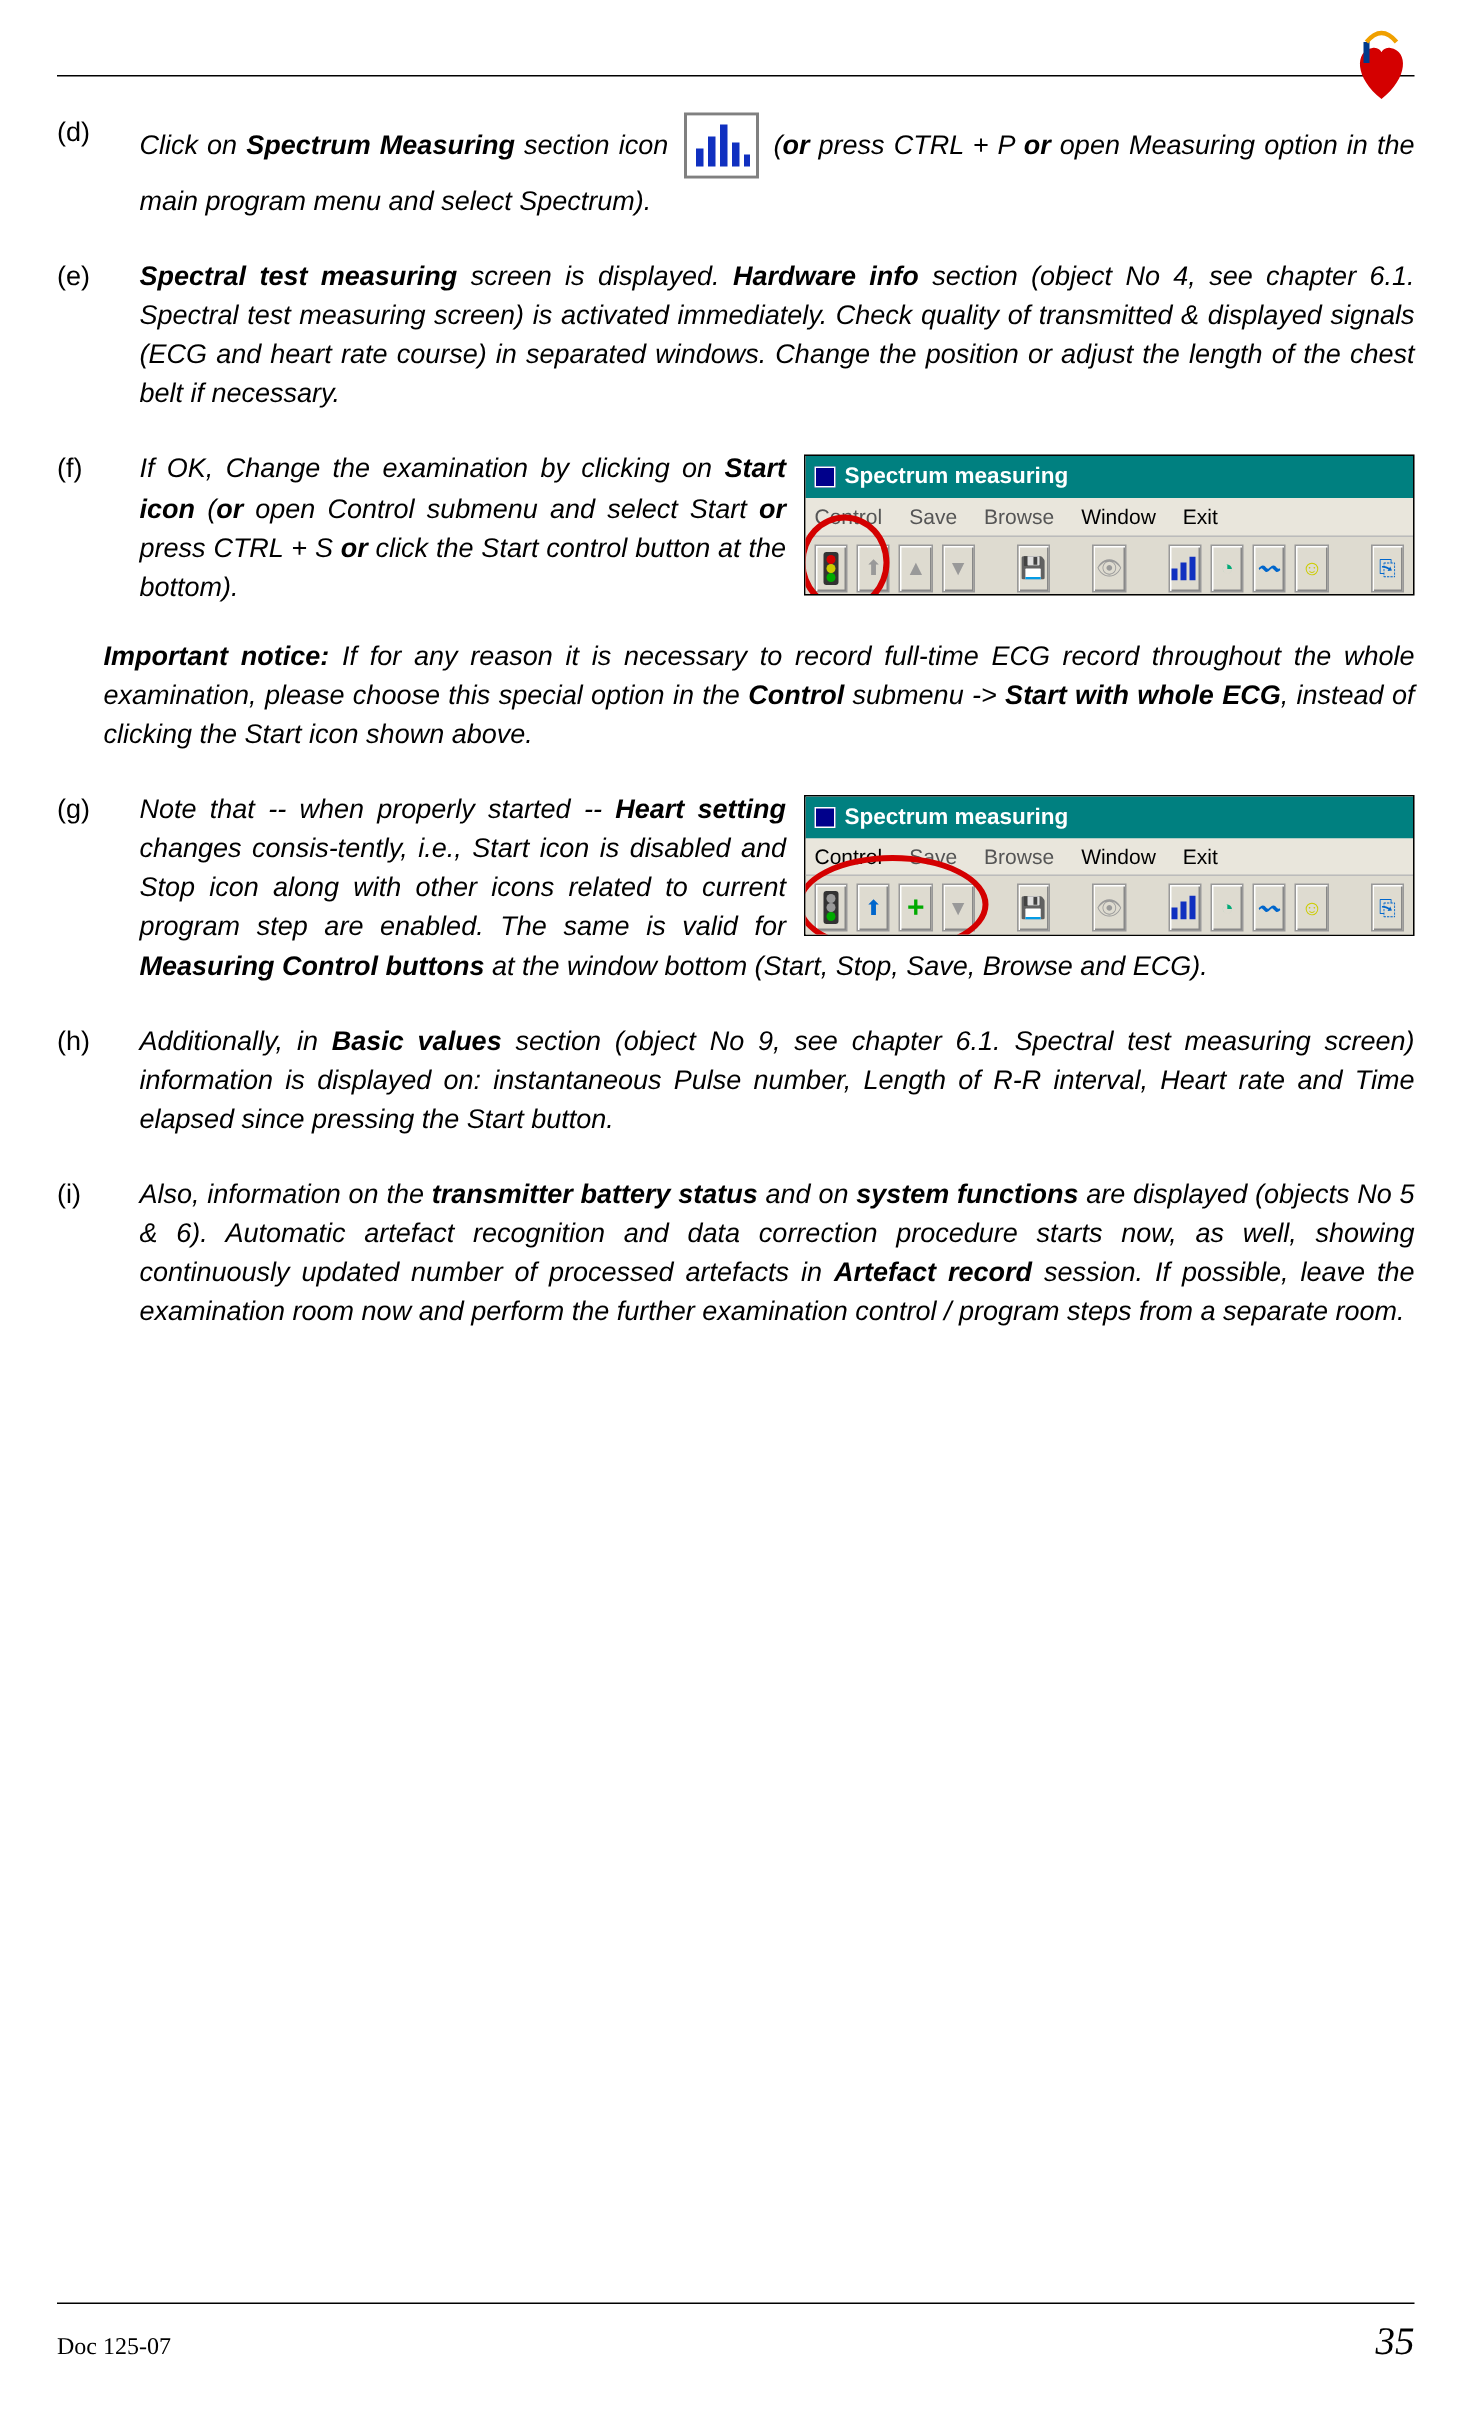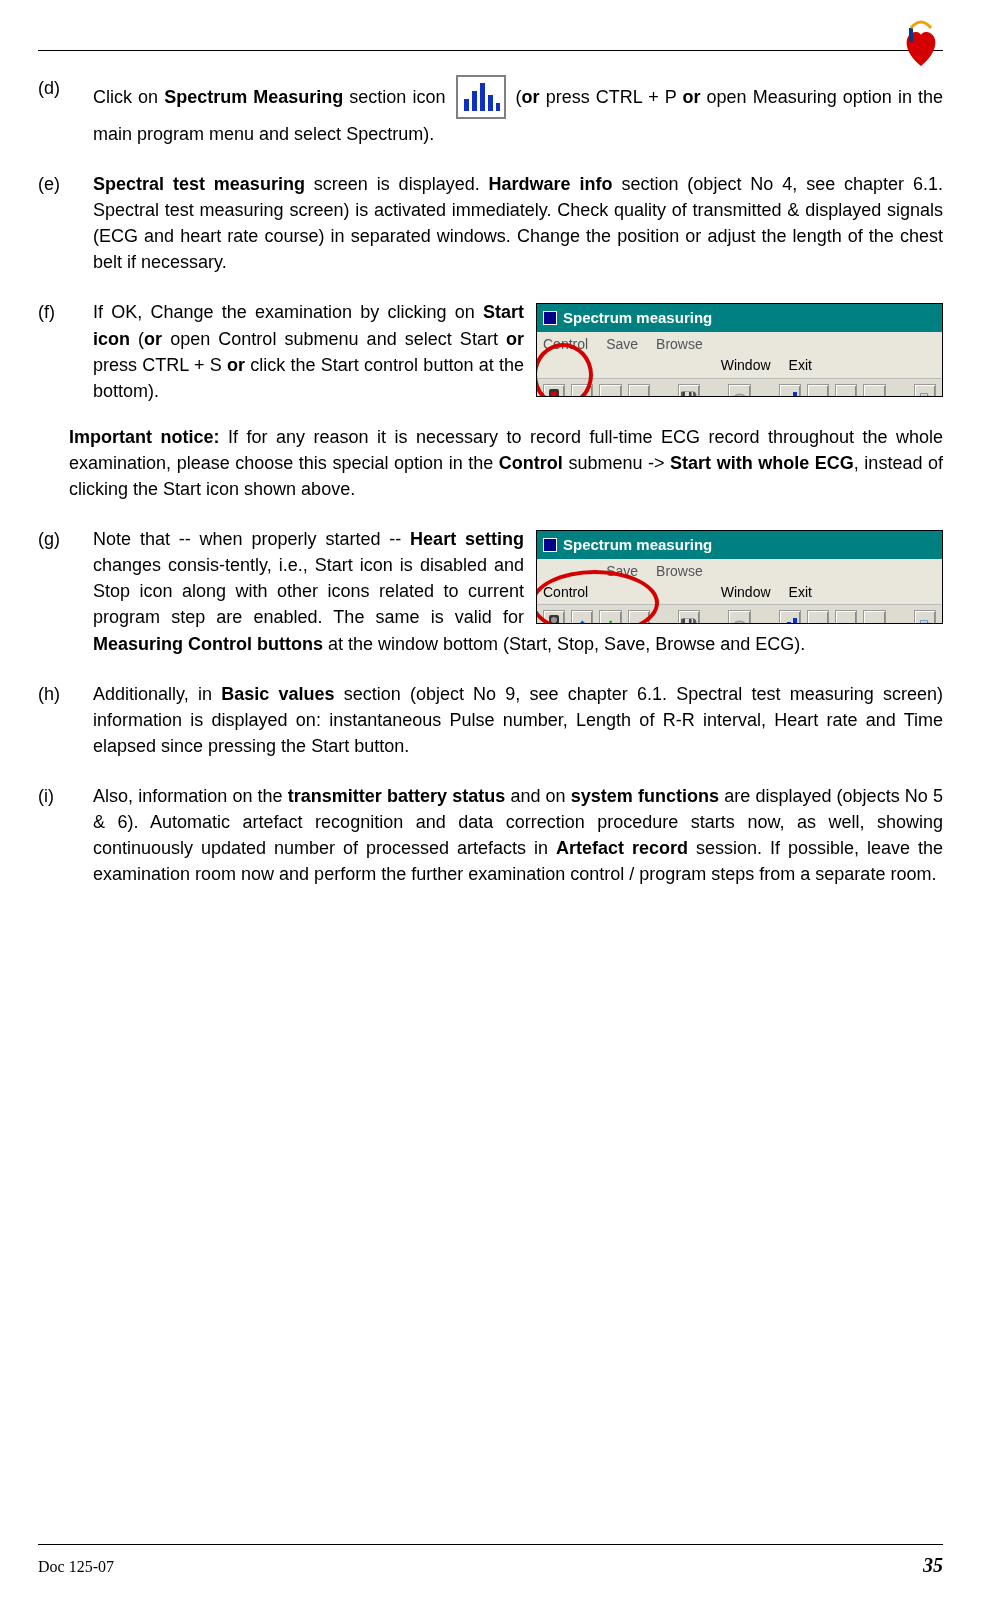--- a/index.html
+++ b/index.html
@@ -35,47 +35,47 @@
   }
   .tb-title {
     background: #008080; color: #fff; font-weight: bold; font-size: 15px;
     padding: 3px 6px; display: flex; align-items: center; gap: 6px;
   }
   .tb-title .sq { width: 12px; height: 12px; background: #00008b; border: 1px solid #fff; }
   .tb-menu {
     background: #e9e6dc; font-size: 14px; color: #555; padding: 2px 6px;
     display: flex; gap: 18px;
   }
-  .tb-menu span.active { color: #000; margin-top: 21px; }
+  .tb-menu span.active { color: #000; }
   .tb-bar {
     background: #dedbd0; border-top: 1px solid #bbb; border-bottom: 1px solid #bbb;
     height: 42px; display: flex; align-items: center; gap: 6px; padding: 0 6px;
     position: relative;
   }
   .tbtn {
     width: 30px; height: 30px; background: #dedbd0; border: 1px solid #999;
     box-shadow: inset 1px 1px 0 #fff, inset -1px -1px 0 #888;
     display: flex; align-items: center; justify-content: center; font-size: 14px;
   }
   .tgap { width: 24px; }
   .red-ellipse {
     position: absolute; border: 4px solid #d40000; border-radius: 50%;
   }
   .re1 { left: -4px; top: 39px; width: 52px; height: 56px; }
   .re2 { left: -6px; top: 39px; width: 120px; height: 58px; }
   .notice-wrap { clear: both; padding-left: 0; text-align: justify; }
   .item-g .body-col > p { margin: 0; }
-  p { margin: 0; }
+  p { margin: 0; font-style: italic; }
   .footer {
     position: absolute; left: 0; right: 0; bottom: 0;
   }
   .foot-rule { border-top: 1px solid #000; margin-bottom: 6px; }
   .foot-line { display: flex; justify-content: space-between; align-items: baseline; }
   .foot-left { font-family: Georgia, 'Times New Roman', serif; font-size: 16px; }
-  .foot-page { font-family: Georgia, serif; font-style: italic; font-weight: bold; font-size: 20px; }
+  .foot-page { font-family: Georgia, serif; font-style: italic; font-weight: normal; font-size: 26px; }
 </style>
 </head>
 <body>
 
 <div class="page-inner">
 
   <div class="logo">
     <svg viewBox="0 0 56 56">
       <path d="M28 48 C10 34 10 16 22 14 C28 13 30 20 28 22 C26 20 28 13 34 14 C46 16 46 34 28 48 Z" fill="#d40000"></path>
       <rect x="16" y="10" width="4" height="14" fill="#003a8c"></rect>

